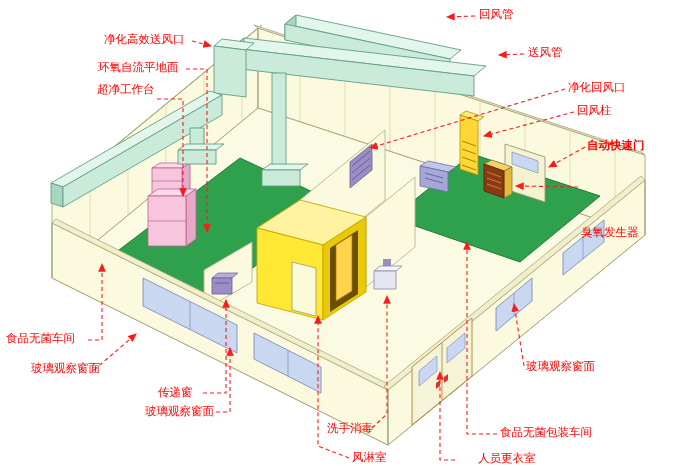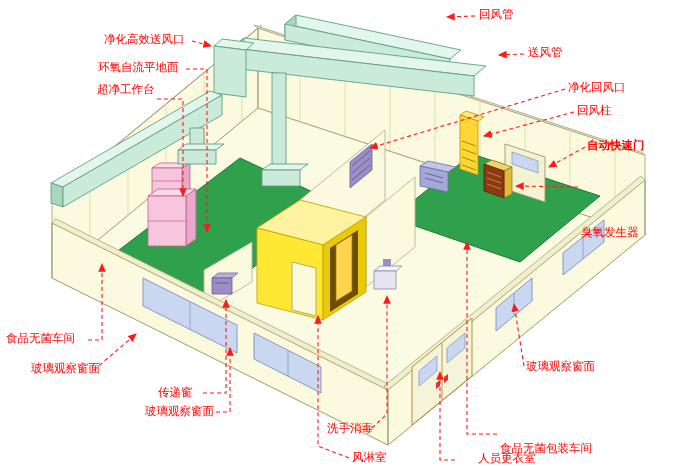--- a/index.html
+++ b/index.html
@@ -182,21 +182,21 @@
 <div class="lbl" style="left:479px;top:9px;">回风管</div>
 <div class="lbl" style="left:528px;top:47px;">送风管</div>
 <div class="lbl" style="left:104px;top:34px;">净化高效送风口</div>
 <div class="lbl" style="left:98px;top:62px;">环氧自流平地面</div>
 <div class="lbl" style="left:97px;top:84px;">超净工作台</div>
 <div class="lbl" style="left:568px;top:82px;">净化回风口</div>
 <div class="lbl" style="left:577px;top:105px;">回风柱</div>
 <div class="lbl" style="left:587px;top:140px;font-weight:bold;">自动快速门</div>
 <div class="lbl" style="left:581px;top:180px;margin-top:47px;">臭氧发生器</div>
 <div class="lbl" style="left:526px;top:361px;">玻璃观察窗面</div>
-<div class="lbl" style="left:500px;top:427px;margin-top:16px;">食品无菌包装车间</div>
+<div class="lbl" style="left:500px;top:427px;">食品无菌包装车间</div>
 <div class="lbl" style="left:478px;top:453px;">人员更衣室</div>
 <div class="lbl" style="left:327px;top:423px;">洗手消毒</div>
 <div class="lbl" style="left:352px;top:452px;font-family:Liberation Mono, monospace;">风淋室</div>
 <div class="lbl" style="left:145px;top:406px;">玻璃观察窗面</div>
 <div class="lbl" style="left:158px;top:387px;">传递窗</div>
 <div class="lbl" style="left:31px;top:363px;">玻璃观察窗面</div>
 <div class="lbl" style="left:6px;top:333px;">食品无菌车间</div>
 </div>
 
 </body></html>

